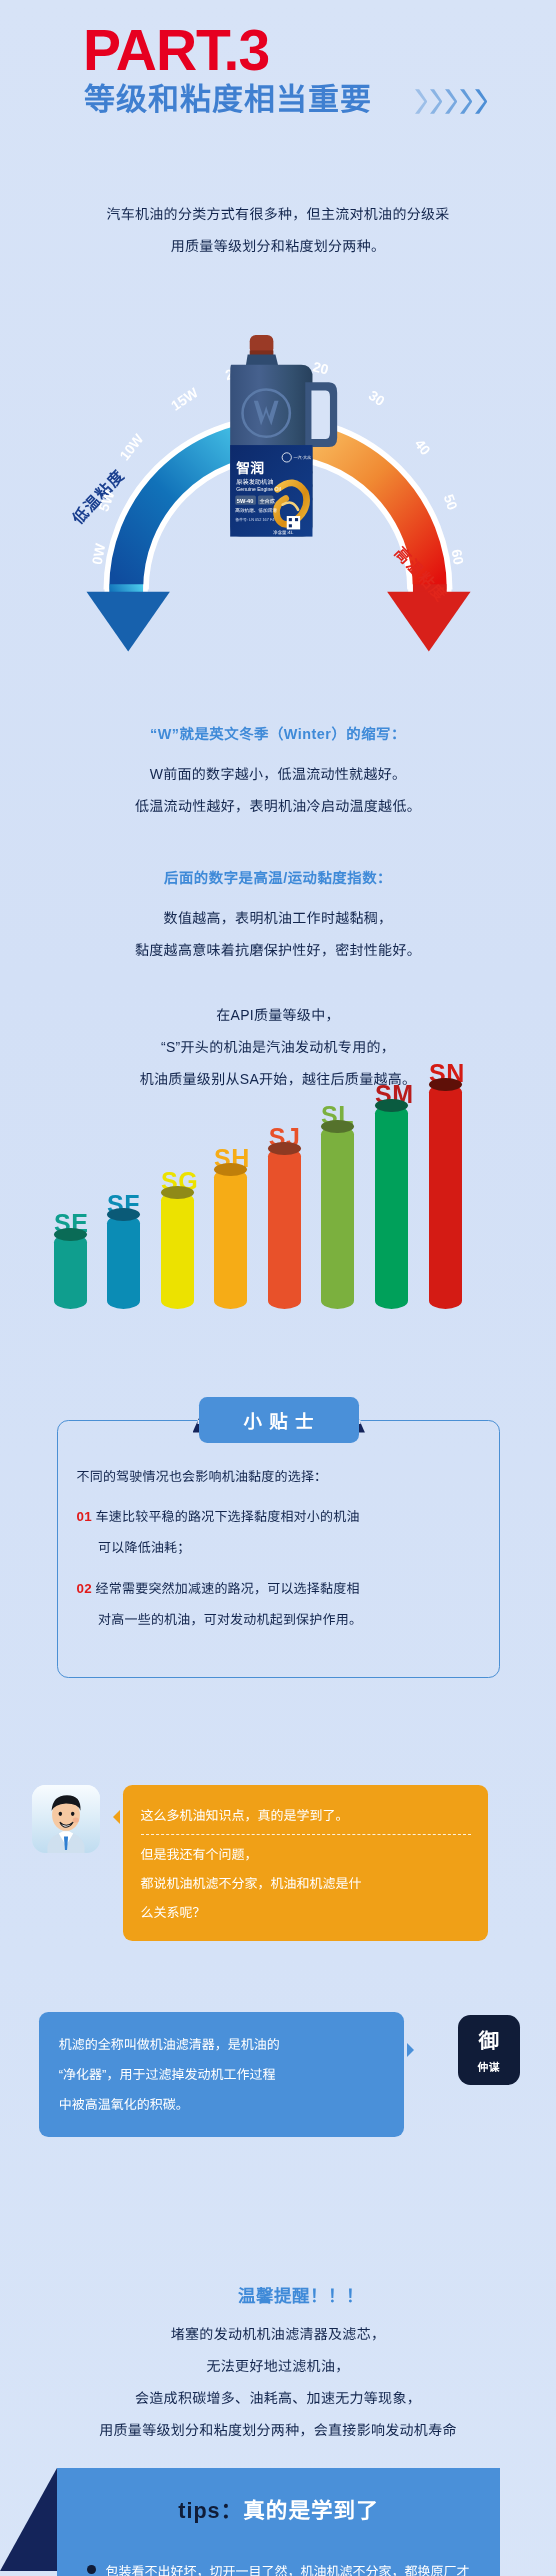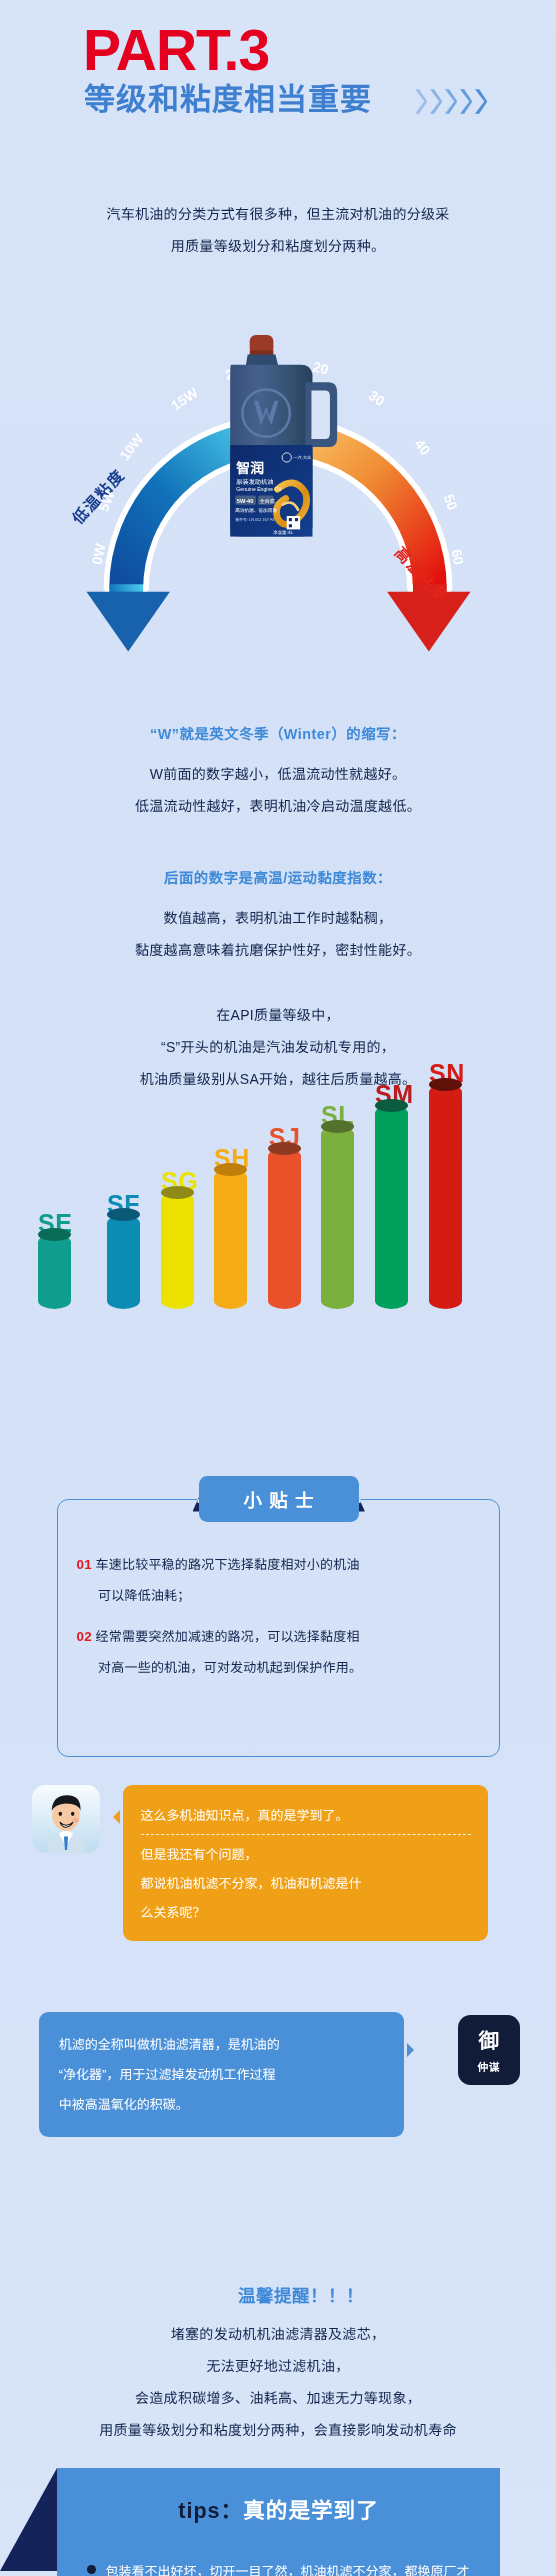--- a/index.html
+++ b/index.html
@@ -76,21 +76,21 @@
     position: absolute; width: 100%; text-align: center;
     font-size: 25px; font-weight: bold; letter-spacing: 0.5px;
   }
   .bar-body { position: absolute; bottom: 0; width: 33px; border-radius: 16.5px/8.2px; }
   .bar-cap {
     position: absolute; width: 33px; height: 13.4px; border-radius: 50%;
   }
 
   
   .tipcard {
-    position: absolute; left: 57px; top: 1499px; width: 443px; height: 258px;
+    position: absolute; left: 57px; top: 1420px; width: 443px; height: 258px;
     border: 1.5px solid #4a8fd4; border-radius: 11.3px; background: transparent;
   }
   .tipcard-notch {
     position: absolute; left: 50%; top: -24px; transform: translateX(-50%);
     width: 160px; height: 46px; background: #4a90d9; border-radius: 8.2px;
     display: flex; align-items: center; justify-content: center;
     color: #fff; font-size: 18.5px; font-weight: bold; letter-spacing: 7.2px;
     text-indent: 7.2px; z-index: 3;
   }
   .tipcard-shadow-l, .tipcard-shadow-r {
@@ -335,21 +335,21 @@
 </div>
 
 <div class="txt-block" style="top:999px;">
   <div class="p-dark">在API质量等级中，</div>
   <div class="p-dark">“S”开头的机油是汽油发动机专用的，</div>
   <div class="p-dark">机油质量级别从SA开始，越往后质量越高。</div>
 </div>
 
 <div class="chart">
 
-  <div class="bar-col" style="left:38px; height:75px;">
+  <div class="bar-col" style="left:54px; height:75px;">
     <div class="bar-label" style="top:-25px; color:#0f9e8e;">SE</div>
     <div class="bar-body" style="height:75px; background:#0f9e8e;"></div>
     <div class="bar-cap" style="bottom:68px; background:#0a6b56;"></div>
   </div>
 
   <div class="bar-col" style="left:107px; height:94px;">
     <div class="bar-label" style="top:-25px; color:#0b8cb5;">SF</div>
     <div class="bar-body" style="height:94px; background:#0b8cb5;"></div>
     <div class="bar-cap" style="bottom:88px; background:#0a5a77;"></div>
   </div>
@@ -390,20 +390,21 @@
     <div class="bar-cap" style="bottom:218px; background:#5f1008;"></div>
   </div>
 </div>
 
 <div class="tipcard">
   <div class="tipcard-shadow-l"></div>
   <div class="tipcard-shadow-r"></div>
   <div class="tipcard-mask"></div>
   <div class="tipcard-notch">小贴士</div>
   <div class="tipcard-body">
+    <div>不同的驾驶情况也会影响机油黏度的选择：</div>
     <div style="margin-top:9.3px;">
       <span class="num-red">01</span>
       <span>车速比较平稳的路况下选择黏度相对小的机油</span>
       <span class="indent">可以降低油耗；</span>
     </div>
     <div style="margin-top:9.3px;">
       <span class="num-red">02</span>
       <span>经常需要突然加减速的路况，可以选择黏度相</span>
       <span class="indent">对高一些的机油，可对发动机起到保护作用。</span>
     </div>

